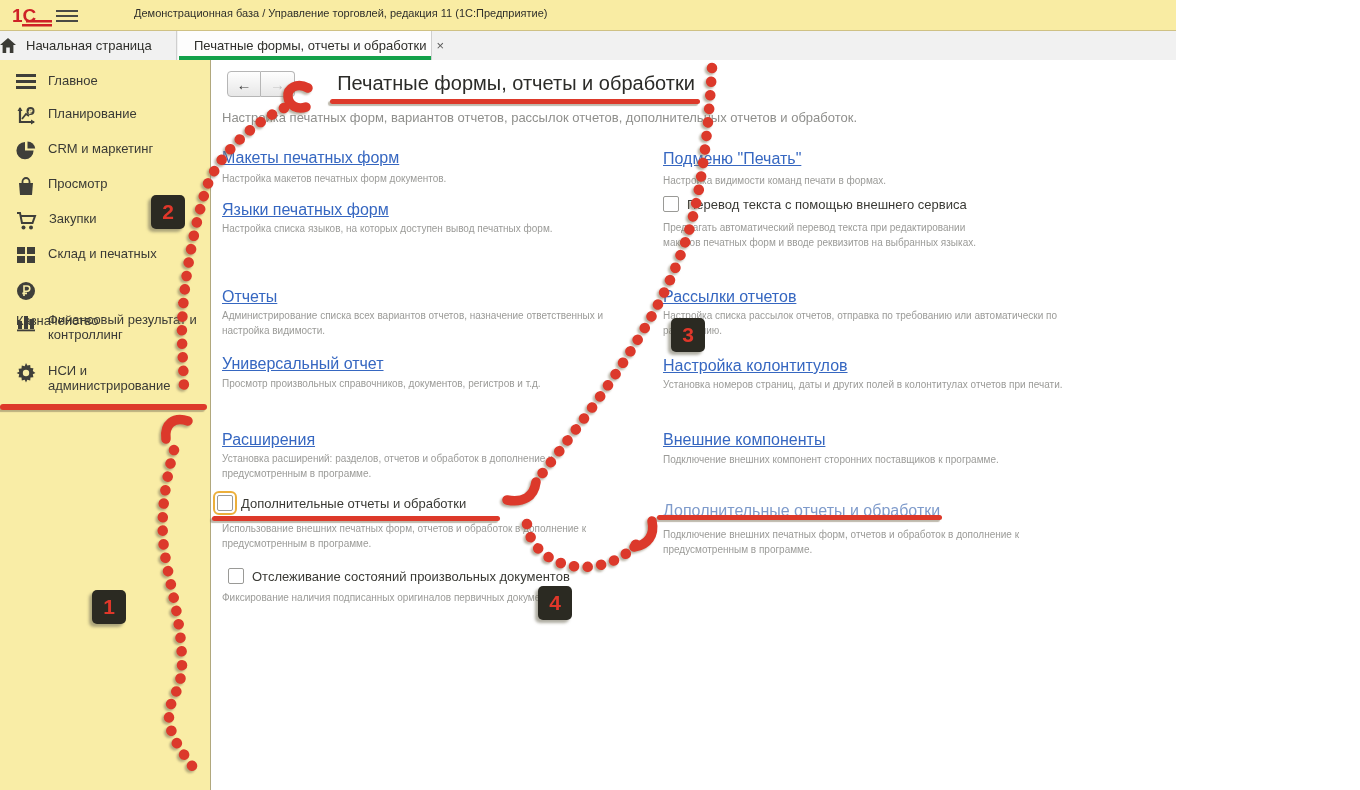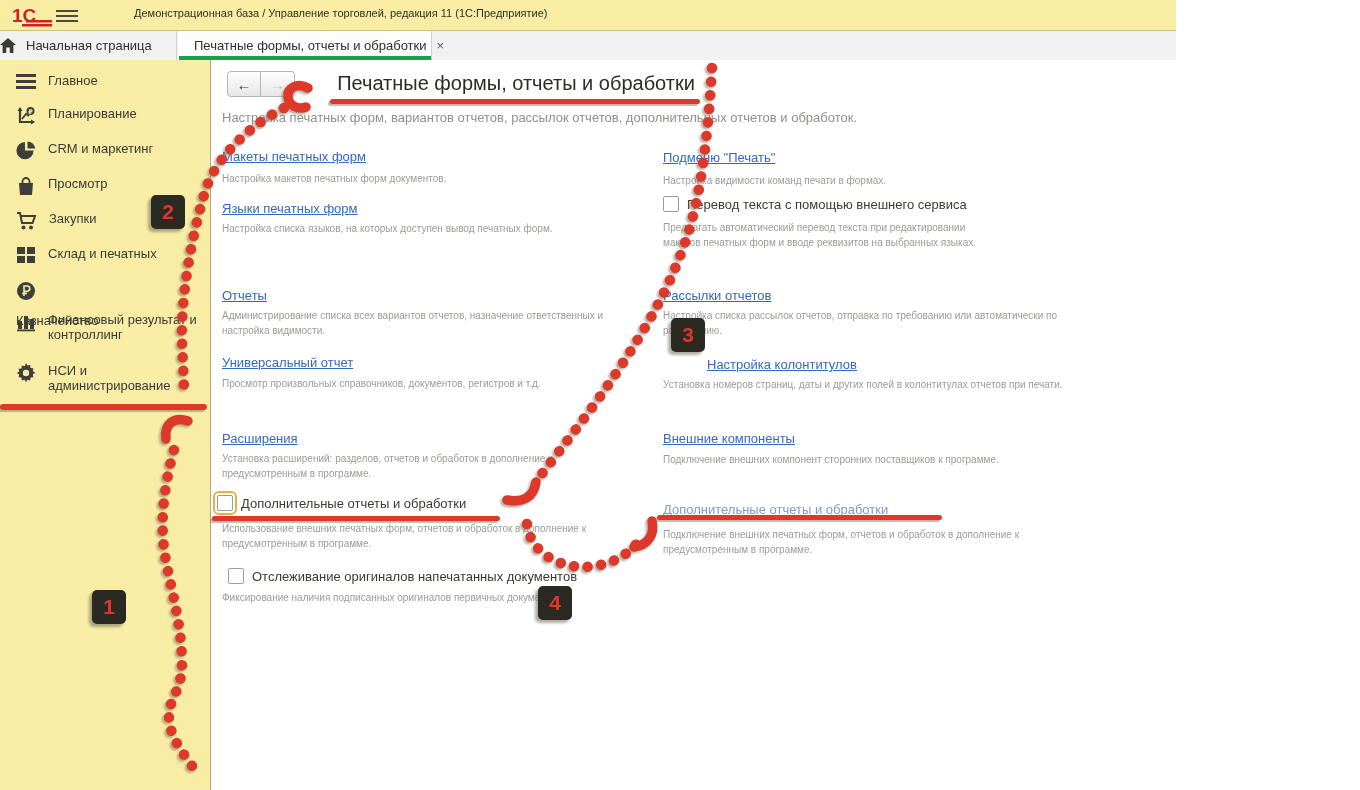--- a/index.html
+++ b/index.html
@@ -31,21 +31,21 @@
 
   
   .content{position:absolute;left:211px;top:60px;width:1149px;height:730px;background:#fff;}
   .navbtns{position:absolute;left:16px;top:11px;width:68px;height:26px;display:flex;}
   .navbtn{width:34px;height:26px;box-sizing:border-box;border:1px solid #b6b6b6;background:linear-gradient(#fefefe,#e7e7e7);display:flex;align-items:center;justify-content:center;font-size:15px;cursor:pointer;}
   .navbtn.back{border-radius:4px 0 0 4px;color:#3d3d3d;}
   .navbtn.fwd{border-radius:0 4px 4px 0;border-left:none;color:#c2c2c2;}
   .page-title{position:absolute;left:120px;top:12px;width:370px;text-align:center;font-size:20px;color:#2b2b28;white-space:nowrap;}
   .page-subtitle{position:absolute;left:11px;top:50px;width:920px;font-size:13px;color:#8f8f8c;}
 
-  .lnk{position:absolute;font-size:13px;color:#3667c1;text-decoration:underline;cursor:pointer;white-space:nowrap;}
+  .lnk{position:absolute;font-size:16px;color:#3667c1;text-decoration:underline;cursor:pointer;white-space:nowrap;}
   .lnk.disabled{color:#7f9bcb;cursor:default;}
   .desc{position:absolute;font-size:10px;line-height:15px;color:#9b9b98;}
   .cbrow{position:absolute;display:flex;align-items:center;gap:8px;}
   .cbox{width:14px;height:14px;background:#fff;border:1px solid #9a9a97;border-radius:2px;flex:0 0 auto;cursor:pointer;}
   .focus-ring{outline:2px solid #ecaf3b;outline-offset:2px;}
   .cbrow .lbl{font-size:13px;color:#3a3a35;white-space:nowrap;cursor:pointer;}
 
   
   .ann-svg{position:absolute;left:0;top:0;width:1360px;height:790px;z-index:50;pointer-events:none;
            filter:drop-shadow(-2px 2px 1px rgba(125,115,90,.55));}
@@ -211,37 +211,37 @@
     <div class="desc" style="left:11px;top:391px;width:390px;">Установка расширений: разделов, отчетов и обработок в дополнение к предусмотренным в программе.</div>
 
     <div class="cbrow" style="left:6px;top:435px;">
       <span class="cbox focus-ring"></span>
       <span class="lbl">Дополнительные отчеты и обработки</span>
     </div>
     <div class="desc" style="left:11px;top:461px;width:420px;">Использование внешних печатных форм, отчетов и обработок в дополнение к предусмотренным в программе.</div>
 
     <div class="cbrow" style="left:17px;top:508px;">
       <span class="cbox"></span>
-      <span class="lbl">Отслеживание оригиналов напечатанных документов</span>
+      <span class="lbl">Отслеживание состояний произвольных документов</span>
     </div>
     <div class="desc" style="left:11px;top:530px;width:400px;">Фиксирование наличия подписанных оригиналов первичных документов.</div>
 
     <a class="lnk" style="left:452px;top:90px;">Подменю "Печать"</a>
     <div class="desc" style="left:452px;top:113px;width:450px;">Настройка видимости команд печати в формах.</div>
 
     <div class="cbrow" style="left:452px;top:136px;">
       <span class="cbox"></span>
       <span class="lbl">Перевод текста с помощью внешнего сервиса</span>
     </div>
     <div class="desc" style="left:452px;top:160px;width:320px;">Предлагать автоматический перевод текста при редактировании макетов печатных форм и вводе реквизитов на выбранных языках.</div>
 
     <a class="lnk" style="left:452px;top:228px;">Рассылки отчетов</a>
     <div class="desc" style="left:452px;top:248px;width:450px;">Настройка списка рассылок отчетов, отправка по требованию или автоматически по расписанию.</div>
 
-    <a class="lnk" style="left:452px;top:297px;margin-left:44px;">Настройка колонтитулов</a>
+    <a class="lnk" style="left:452px;top:297px;">Настройка колонтитулов</a>
     <div class="desc" style="left:452px;top:317px;width:420px;">Установка номеров страниц, даты и других полей в колонтитулах отчетов при печати.</div>
 
     <a class="lnk" style="left:452px;top:371px;">Внешние компоненты</a>
     <div class="desc" style="left:452px;top:392px;width:360px;">Подключение внешних компонент сторонних поставщиков к программе.</div>
 
     <a class="lnk disabled" style="left:452px;top:442px;">Дополнительные отчеты и обработки</a>
     <div class="desc" style="left:452px;top:467px;width:400px;">Подключение внешних печатных форм, отчетов и обработок в дополнение к предусмотренным в программе.</div>
   </div>
 
   <div class="redline" style="left:330px;top:99px;width:370px;height:5px;"></div>

